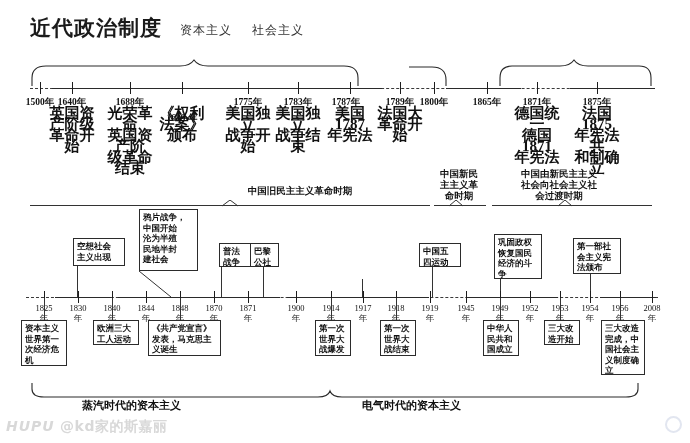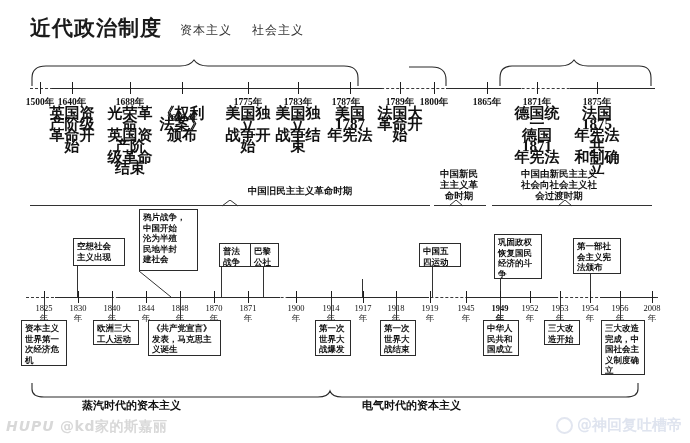--- a/index.html
+++ b/index.html
@@ -293,21 +293,21 @@
       <div class="abs myr" style="left: 316px; top: 304px;">1914
 年</div>
       <div class="abs myr" style="left: 348px; top: 304px;">1917
 年</div>
       <div class="abs myr" style="left: 381px; top: 304px;">1918
 年</div>
       <div class="abs myr" style="left: 415px; top: 304px;">1919
 年</div>
       <div class="abs myr" style="left: 451px; top: 304px;">1945
 年</div>
-      <div class="abs myr" style="left: 485px; top: 304px; font-weight: bold;">1949
+      <div class="abs myr" style="left: 485px; top: 304px;">1949
 年</div>
       <div class="abs myr" style="left: 515px; top: 304px;">1952
 年</div>
       <div class="abs myr" style="left: 545px; top: 304px;">1953
 年</div>
       <div class="abs myr" style="left: 575px; top: 304px;">1954
 年</div>
       <div class="abs myr" style="left: 605px; top: 304px;">1956
 年</div>
       <div class="abs myr" style="left: 637px; top: 304px;">2008
@@ -356,16 +356,15 @@
   </div>
   <div class="abs era" style="left:82px;top:398px;">蒸汽时代的资本主义</div>
   <div class="abs era" style="left:362px;top:398px;">电气时代的资本主义</div>
 
   <div class="abs" id="wm-left">
     <span id="wm-hupu">HUPU</span>
     <span>@kd家的斯嘉丽</span>
   </div>
   <div class="abs" id="wm-right">
     <span id="wm-logo"></span>
-    <span>@神回复吐槽帝</span>
   </div>
 
 </div>
 
 </body></html>

